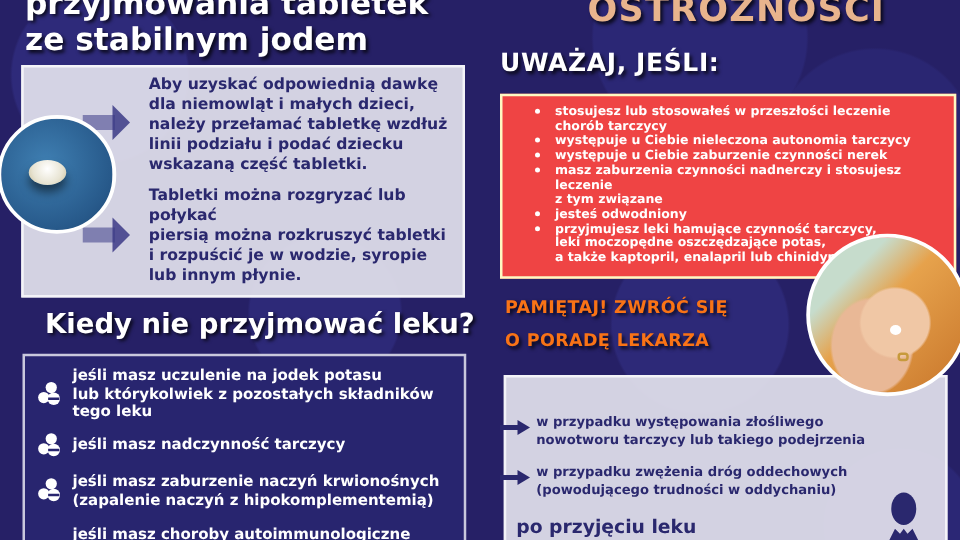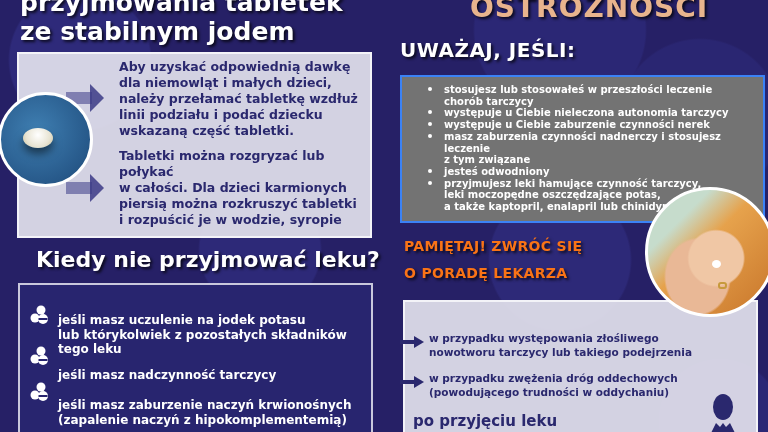--- a/index.html
+++ b/index.html
@@ -73,28 +73,28 @@
     .box-contra {
       left: 18px; top: 283px; width: 355px; height: 160px;
       background: #28256f;
       border: 2px solid #c9c8dc;
     }
     .contra-item {
       position: absolute; left: 0; width: 100%;
     }
     .contra-icon { position: absolute; left: 10px; width: 20px; height: 20px; }
     .contra-text {
-      position: absolute; left: 38px; font-size: 12px; line-height: 14.5px; color: #fff; font-weight: bold; margin-top: 20px;
+      position: absolute; left: 38px; font-size: 12px; line-height: 14.5px; color: #fff; font-weight: bold;
     }
 
     
     .box-warn {
       left: 400px; top: 75px; width: 365px; height: 148px;
-      background: #737373;
-      border: 2px solid #3b82f6;
+      background: #ef4444;
+      border: 2px solid #fef9c3;
     }
     .warn-list {
       position: absolute; left: 22px; top: 7px; list-style: none;
       font-size: 10px; line-height: 11.7px; color: #fff; font-weight: bold;
     }
     .warn-list li { position: relative; padding-left: 20px; }
     .warn-list li::before {
       content: ""; position: absolute; left: 4px; top: 3px; width: 4px; height: 4px; border-radius: 50%; background: #fff;
     }
 
@@ -147,23 +147,23 @@
 <div class="abs lightbox box-dose">
   <div class="dose-text dose-p1">
     <div>Aby uzyskać odpowiednią dawkę</div>
     <div>dla niemowląt i małych dzieci,</div>
     <div>należy przełamać tabletkę wzdłuż</div>
     <div>linii podziału i podać dziecku</div>
     <div>wskazaną część tabletki.</div>
   </div>
   <div class="dose-text dose-p2">
     <div>Tabletki można rozgryzać lub połykać</div>
-    <div>w całości. Dla dzieci karmionych</div>
     <div>piersią można rozkruszyć tabletki</div>
     <div>i rozpuścić je w wodzie, syropie</div>
+    <div>lub innym płynie.</div>
   </div>
 </div>
 
 <svg class="abs dot-arrow arrow1" viewBox="0 0 38 32">
   <g fill="#3b3a86">
     <rect x="0" y="10" width="26" height="12" opacity="0.55"></rect>
     <polygon points="24,2 38,16 24,30" opacity="0.85"></polygon>
   </g>
 </svg>
 <svg class="abs dot-arrow arrow2" viewBox="0 0 38 32">

